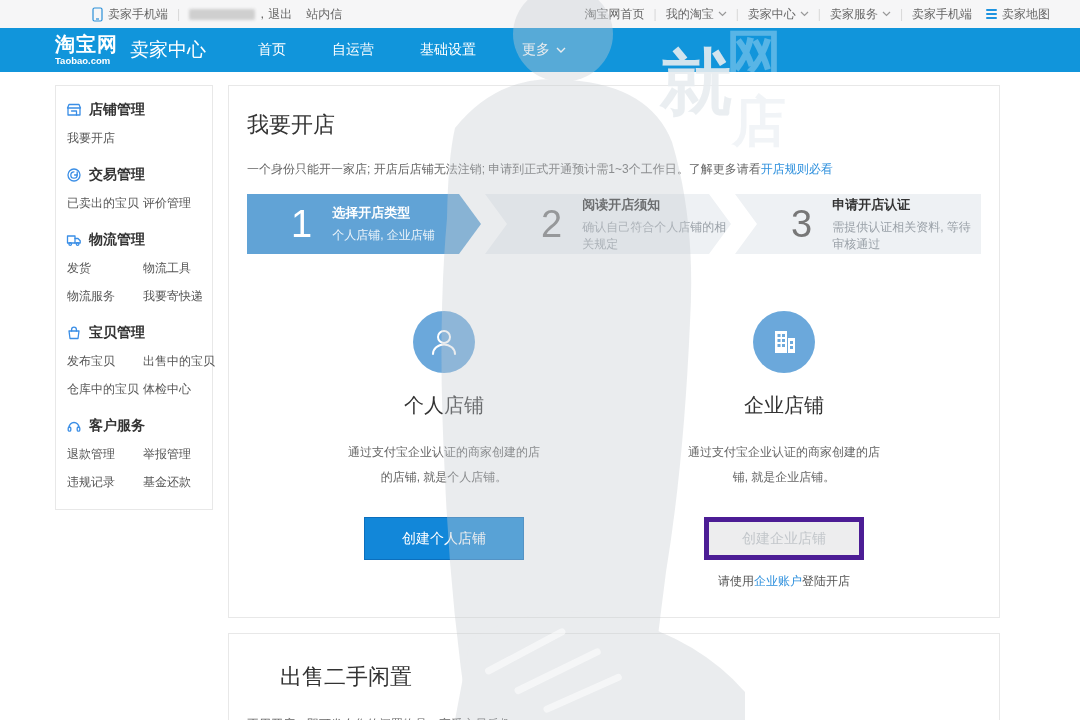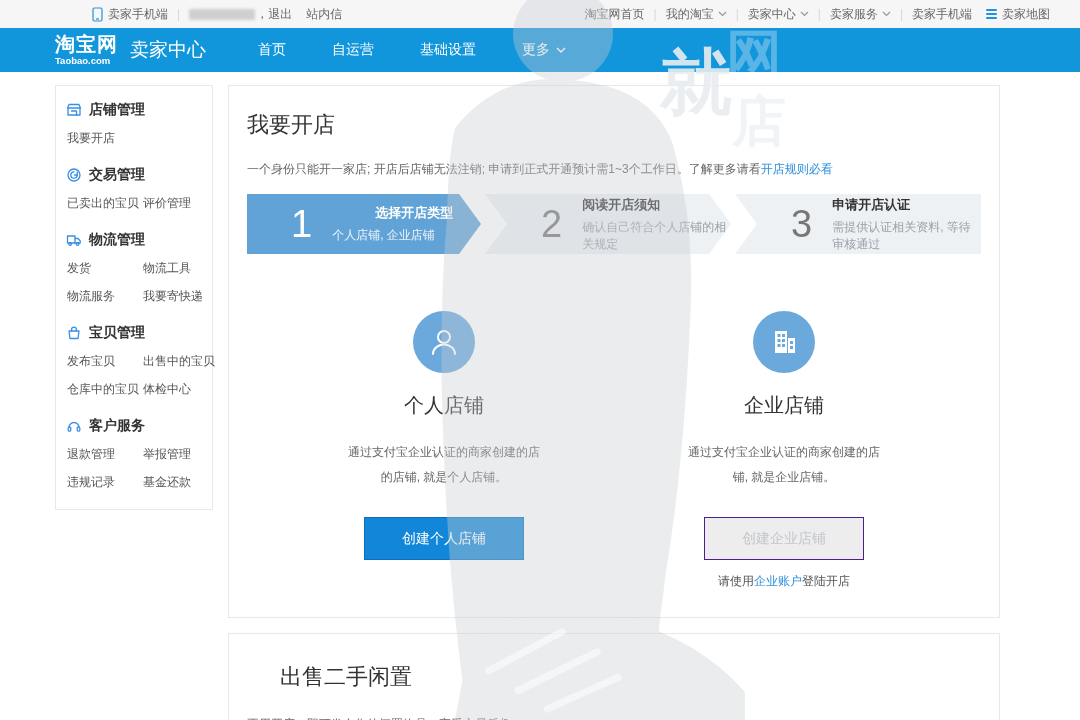--- a/index.html
+++ b/index.html
@@ -59,34 +59,34 @@
   .step + .step { margin-left:4px; }
   .step-1c { clip-path:polygon(0 0, calc(100% - 22px) 0, 100% 50%, calc(100% - 22px) 100%, 0 100%); }
   .step-2c { clip-path:polygon(0 0, calc(100% - 22px) 0, 100% 50%, calc(100% - 22px) 100%, 0 100%, 22px 50%); padding-left:56px; }
   .step-3c { clip-path:polygon(0 0, 100% 0, 100% 100%, 0 100%, 22px 50%); padding-left:56px; }
   .step.active { background:#61a3d6; }
   .step-num { font-size:38px; font-weight:300; color:#777; line-height:1; }
   .step.active .step-num { color:#fff; }
   .step-text { display:flex; flex-direction:column; gap:5px; }
   .step-title { font-size:13px; font-weight:bold; color:#333; }
   .step-sub { font-size:12px; color:#9aa1a8; }
-  .step.active .step-title { color:#fff;margin-left:43px; }
+  .step.active .step-title { color:#fff; }
   .step.active .step-sub { color:rgba(255,255,255,.88); }
 
   
   .cards { display:flex; justify-content:center; margin-top:57px; }
   .card { width:340px; display:flex; flex-direction:column; align-items:center; }
   .card-icon { width:62px; height:62px; border-radius:50%; background:#6ba8db;
     display:flex; align-items:center; justify-content:center; }
   .card-title { font-size:20px; font-weight:400; color:#333; margin-top:19px; }
   .card-desc { font-size:12px; color:#666; margin-top:21px; text-align:center; line-height:2.1; }
   .card-btn { margin-top:27px; width:160px; height:43px; font-size:14px; cursor:pointer;
     font-family:inherit; }
   .btn-primary { background:#1287d9; color:#fff; border:1px solid #0c6fbd; }
-  .btn-disabled { background:#ededee; color:#c3c7cb; border:1px solid #4c1d95; }
+  .btn-disabled { background:#ededee; color:#c3c7cb; border:5px solid #4c1d95; }
   .card-note { font-size:12px; color:#555; margin-top:13px; }
 
   
   .second-panel { height:200px; padding:28px 18px 0; }
   .second-title { font-size:22px; font-weight:400; color:#333;margin-left:33px; }
   .second-desc { font-size:12px; color:#666; margin-top:24px; }
 
   
   .wm-layer { position:absolute; inset:0; pointer-events:none; z-index:60; }
   .wm-char { position:absolute; font-weight:bold; line-height:1; }

